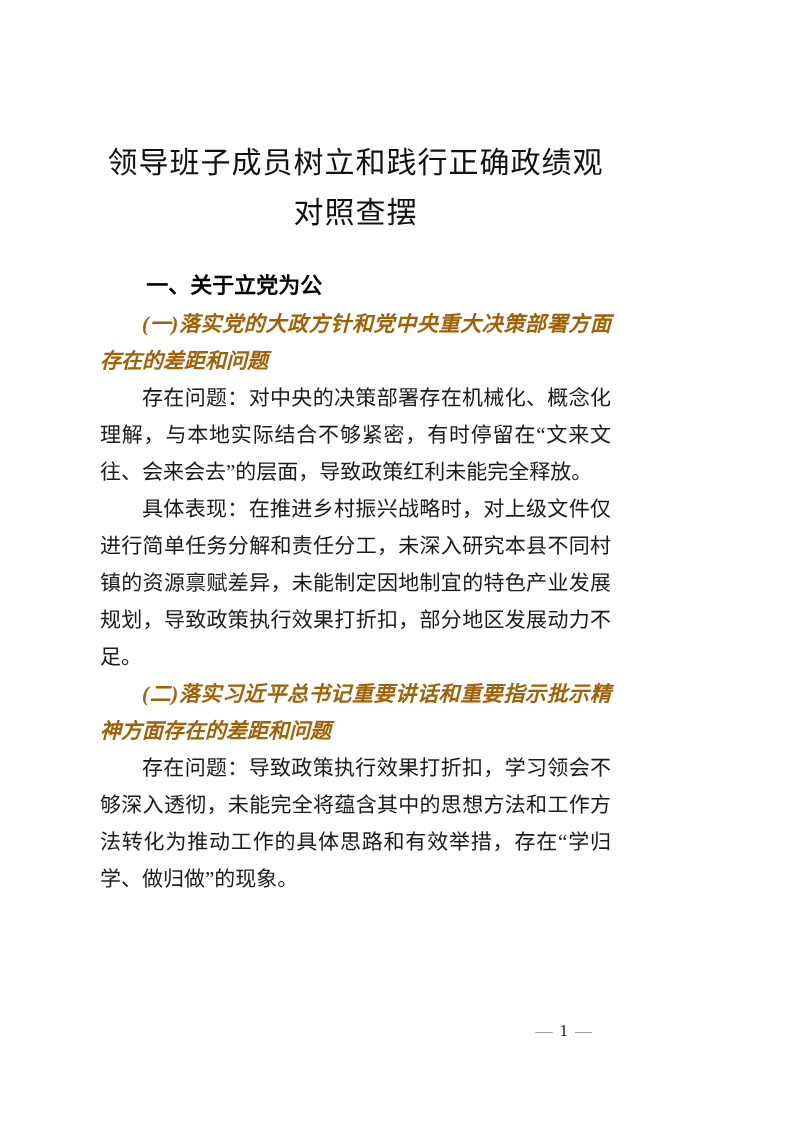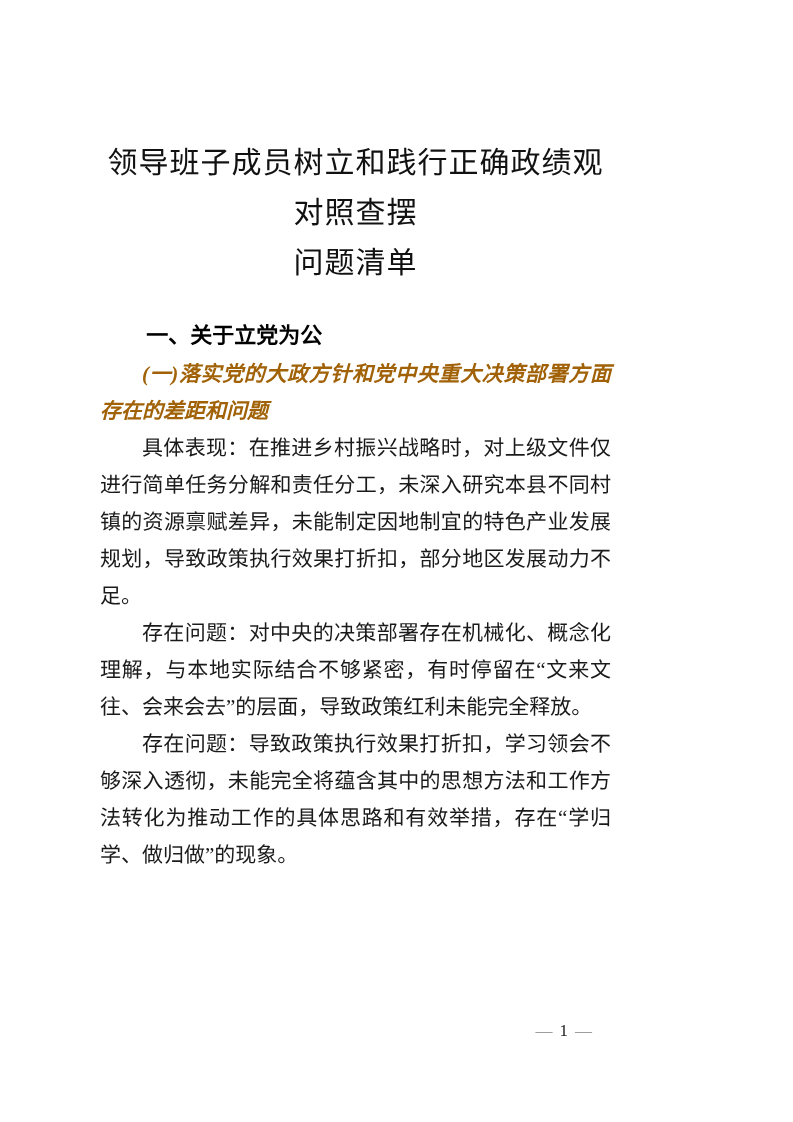--- a/index.html
+++ b/index.html
@@ -74,30 +74,31 @@
   .footer-num {
     color: #1a1a1a;
   }
 </style>
 </head>
 <body>
 
 <div class="page">
   <div class="content">
 
-    <h1 class="doc-title"><span>领导班子成员树立和践行正确政绩观对照查摆</span><br><span>问题清单</span></h1>
+    <h1 class="doc-title"><span>领导班子成员树立和践行正确政绩观对照查摆</span><br></h1>
 
     <h2 class="section-heading">一、关于立党为公</h2>
 
     <div>
       <h3 class="subsection-heading">(一)落实党的大政方针和党中央重大决策部署方面存在的差距和问题</h3>
+      <p class="para">存在问题：对中央的决策部署存在机械化、概念化理解，与本地实际结合不够紧密，有时停留在“文来文往、会来会去”的层面，导致政策红利未能完全释放。</p>
       <p class="para">具体表现：在推进乡村振兴战略时，对上级文件仅进行简单任务分解和责任分工，未深入研究本县不同村镇的资源禀赋差异，未能制定因地制宜的特色产业发展规划，导致政策执行效果打折扣，部分地区发展动力不足。</p>
-      <p class="para">存在问题：对中央的决策部署存在机械化、概念化理解，与本地实际结合不够紧密，有时停留在“文来文往、会来会去”的层面，导致政策红利未能完全释放。</p>
     </div>
 
     <div>
+      <h3 class="subsection-heading">(二)落实习近平总书记重要讲话和重要指示批示精神方面存在的差距和问题</h3>
       <p class="para">存在问题：导致政策执行效果打折扣，学习领会不够深入透彻，未能完全将蕴含其中的思想方法和工作方法转化为推动工作的具体思路和有效举措，存在“学归学、做归做”的现象。</p>
     </div>
 
   </div>
 
   <div class="page-footer"><span class="footer-dash">—</span><span class="footer-num">1</span><span class="footer-dash">—</span></div>
 </div>
 
 </body></html>

